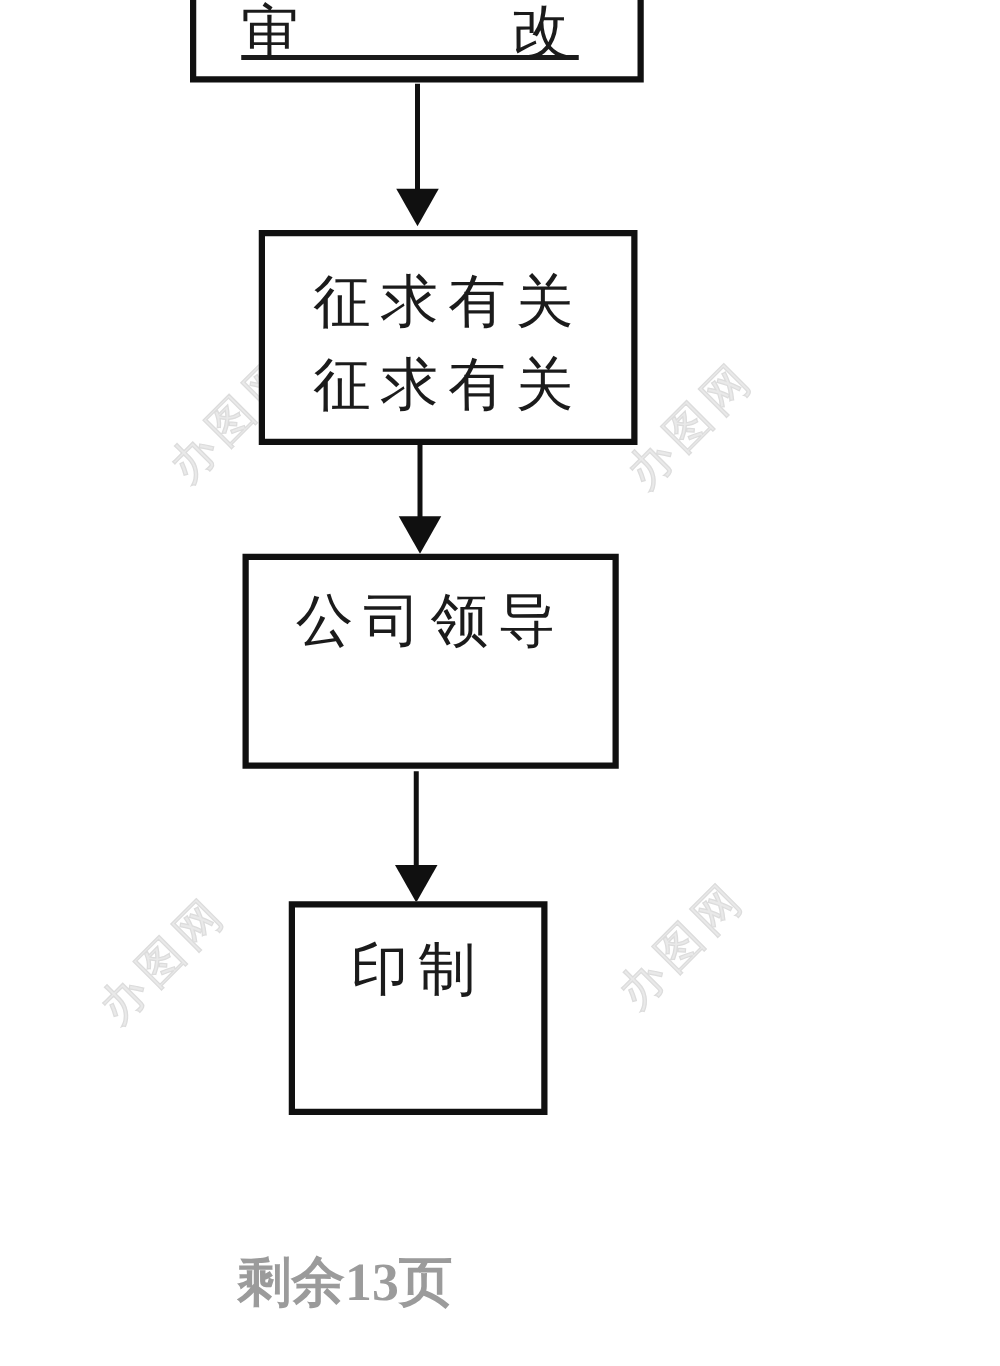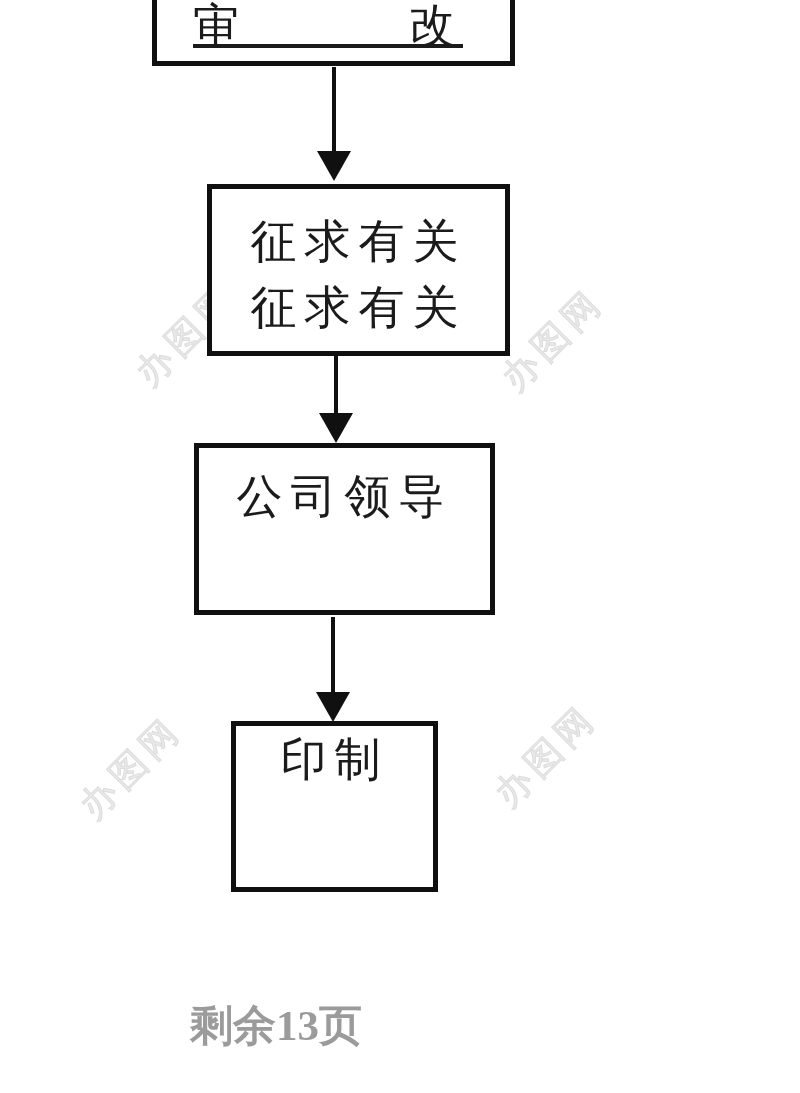--- a/index.html
+++ b/index.html
@@ -48,21 +48,21 @@
     font-size: 46px;
     letter-spacing: 8px;
     line-height: 66px;
   }
   .node1 { left: 152px; top: -104px; width: 363px; height: 170px; text-align: left; }
   .node1 .node-line { position: absolute; left: 36px; top: 200px; line-height: 50px; text-decoration: underline; }
   .node1 { overflow: visible; }
   .node1 .node-line { top: 100px; }
   .node2 { left: 183px; top: 184px; width: 303px; height: 172px; padding-top: 20px; margin-left: 24px; }
   .node3 { left: 194px; top: 443px; width: 301px; height: 172px; padding-top: 16px; }
-  .node4 { left: 231px; top: 721px; width: 207px; height: 171px; padding-top: 1px; }
+  .node4 { left: 231px; top: 721px; width: 207px; height: 171px; padding-top: 17px; }
 
   
   .shaft {
     position: absolute;
     width: 4px;
     background: var(--border_color);
   }
   .head {
     position: absolute;
     width: 0; height: 0;

